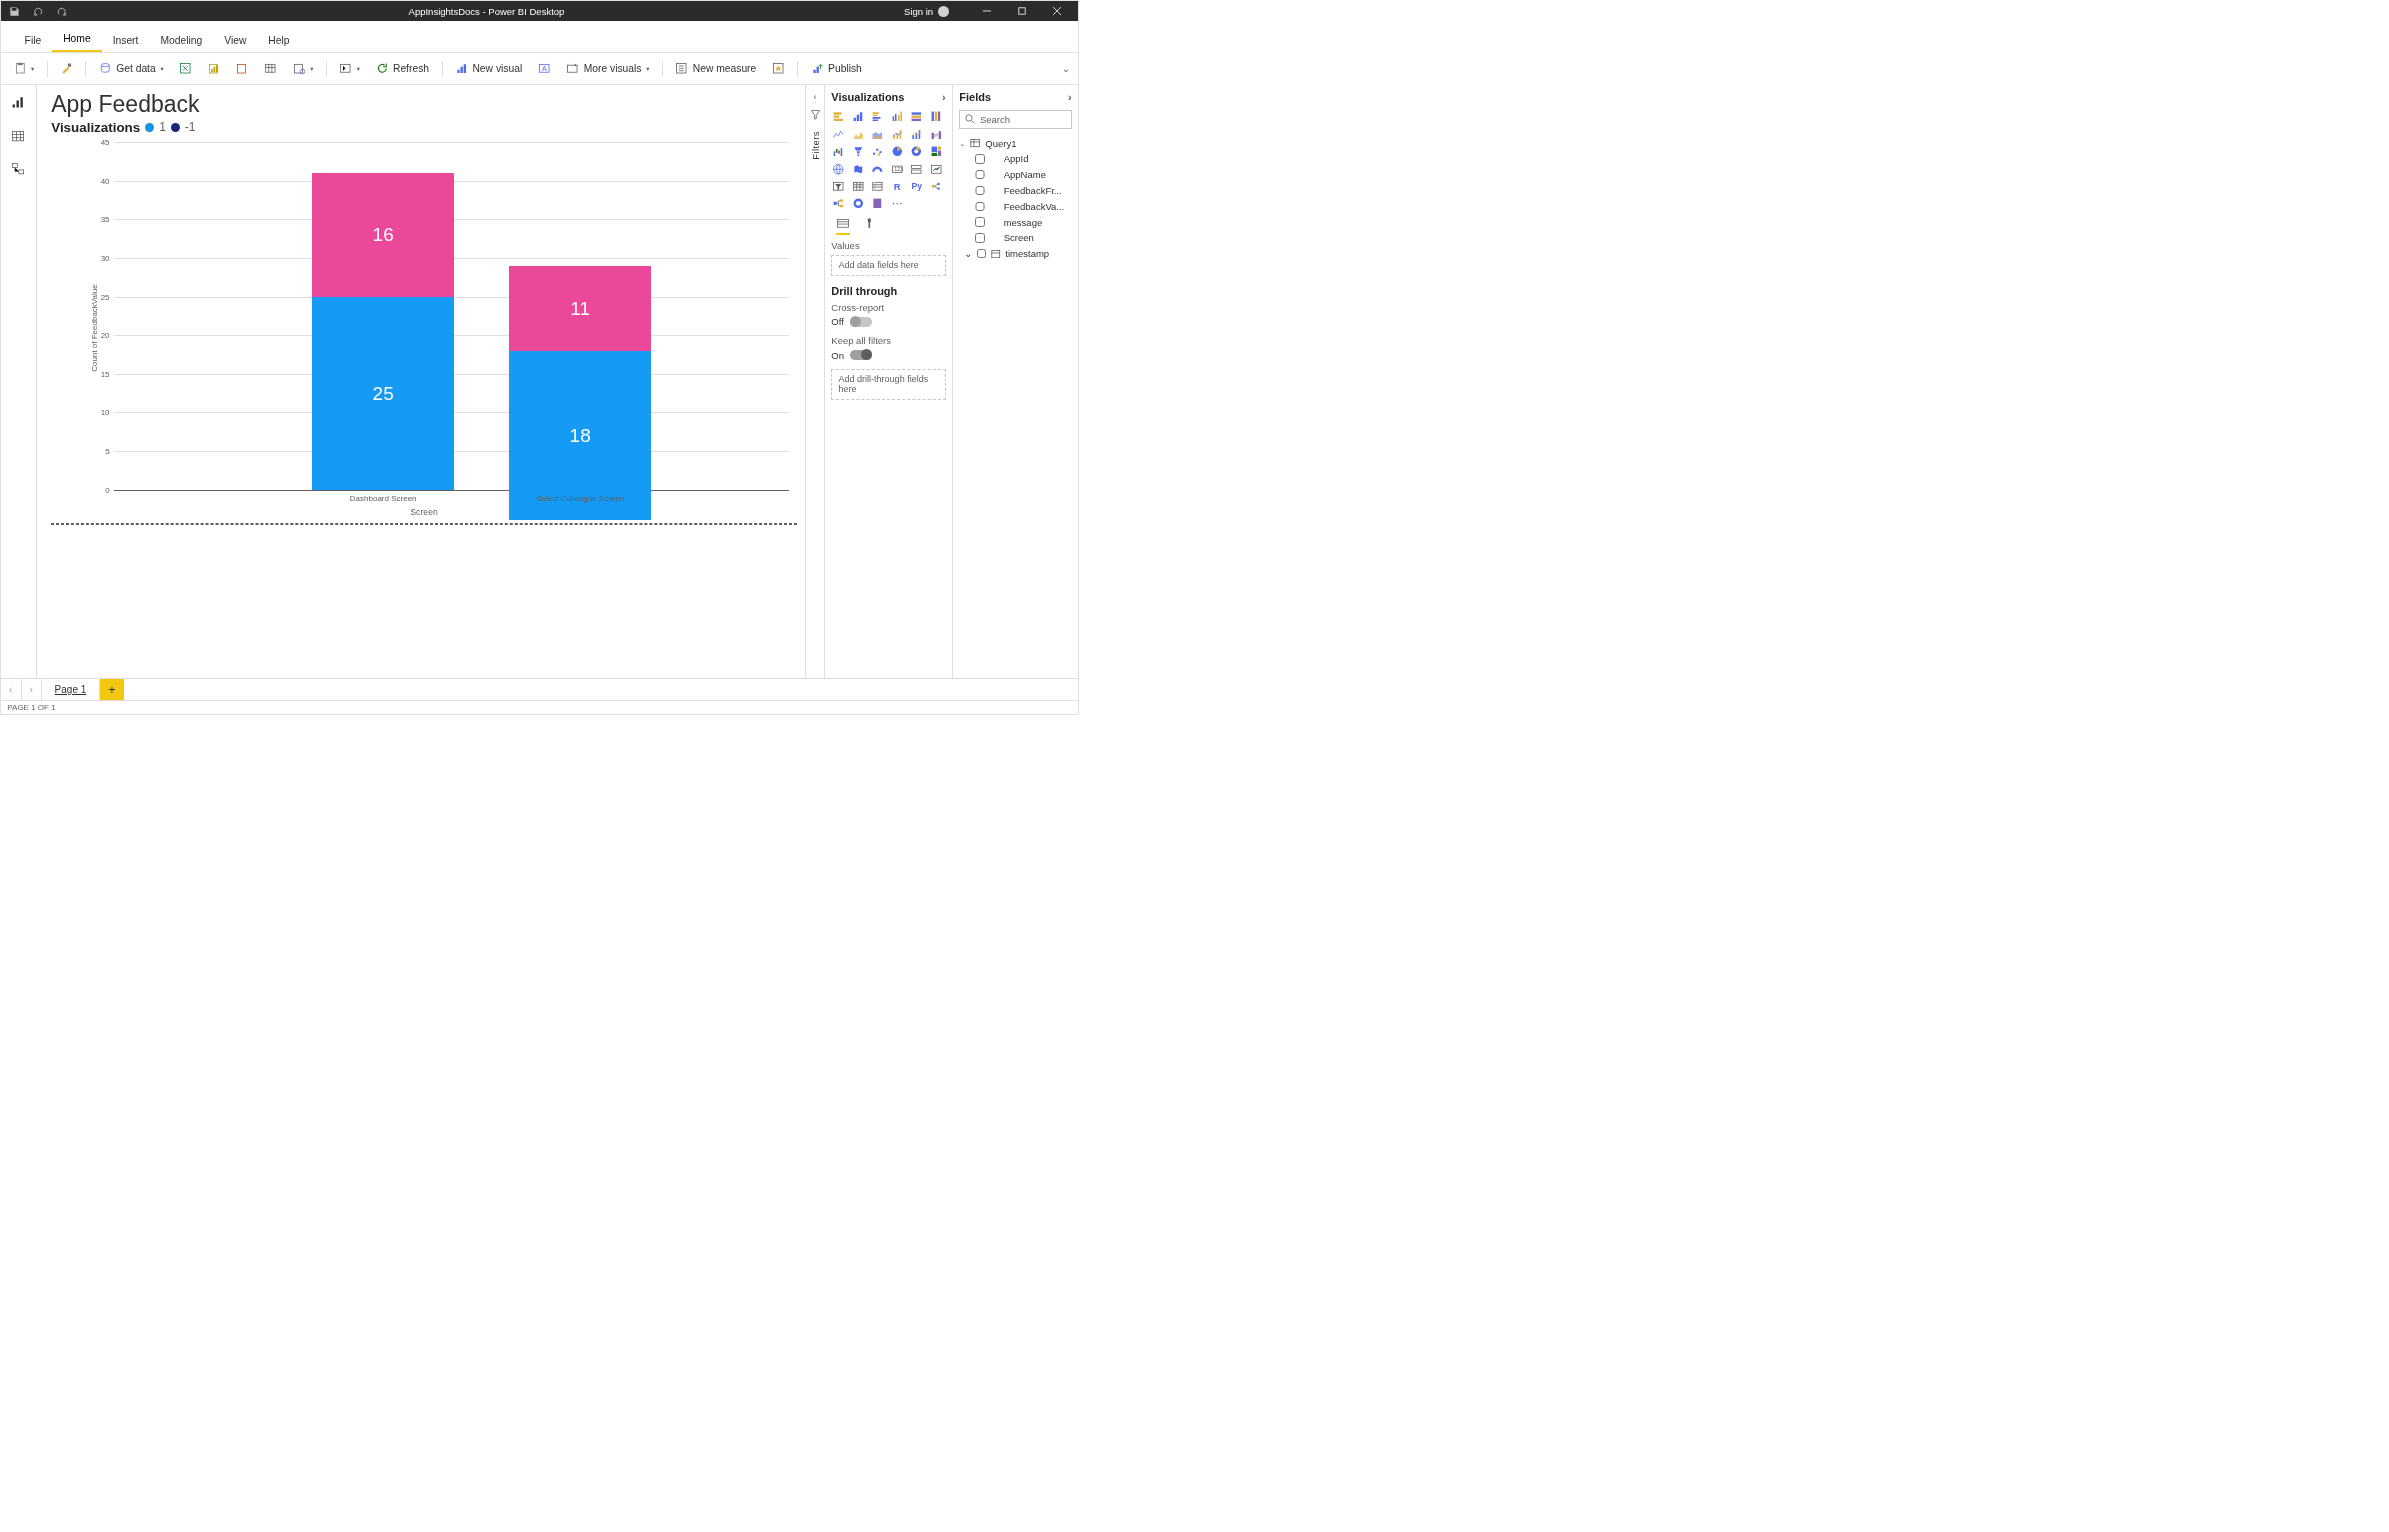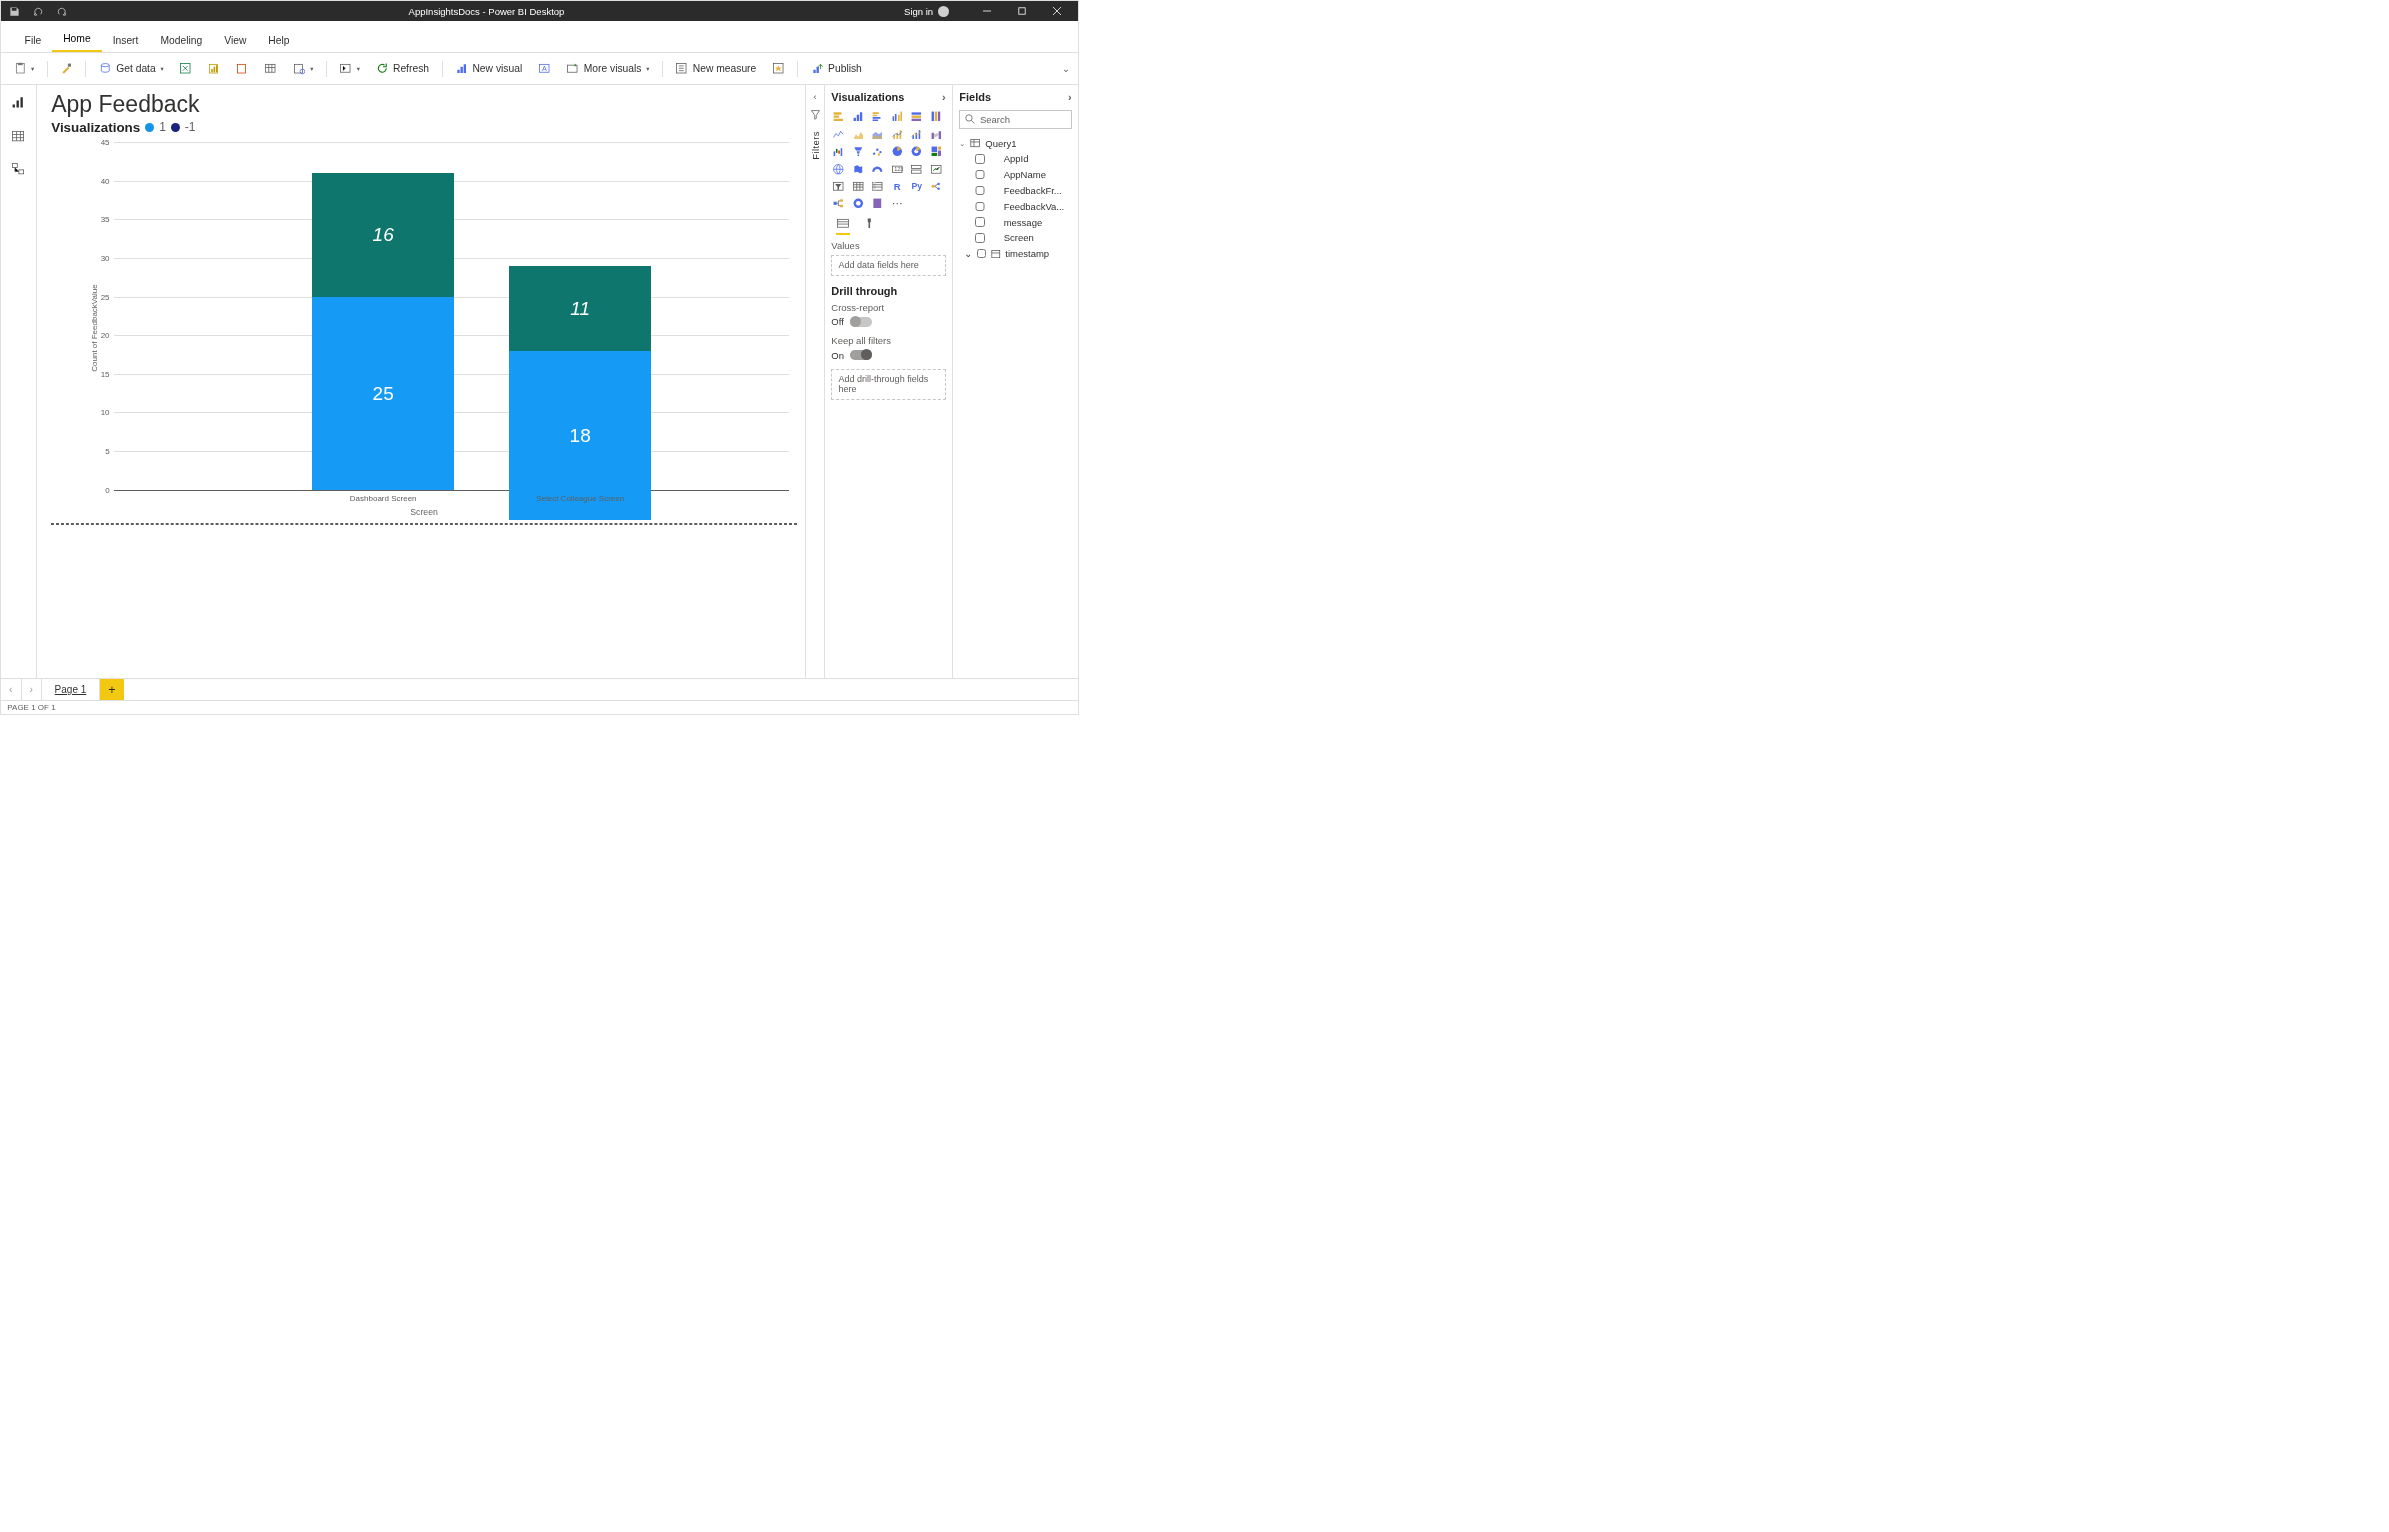--- a/index.html
+++ b/index.html
@@ -44,21 +44,21 @@
 
   .chart-box { height:379px; position:relative; }
   .yaxis-label { position:absolute; left:0; top:50%; transform: translateY(-50%) rotate(-90deg); transform-origin:center; font-size:8px; color:#605e5c; white-space:nowrap;}
   .plot { position:absolute; left:63px; top:4px; right:8px; bottom:24px; }
   .gridline { position:absolute; left:0; right:0; height:0.8px; background:#e1dfdd; }
   .gridline.zero { background:#605e5c; height:0.8px; }
   .tick { position:absolute; left:-22px; width:17.4px; text-align:right; font-size:8px; color:#605e5c; transform:translateY(-50%); }
   .bar { position:absolute; width:142px; }
   .seg { position:absolute; left:0; right:0; text-align:center; color:#fff; font-size:19px; font-weight:400; display:flex;align-items:center;justify-content:center;}
   .seg.sky { background:#159af5; }
-  .seg.navy { background:#0f766e;font-style:italic; }
+  .seg.navy { background:#ec4899; }
   .cat-label { position:absolute; text-align:center; font-size:8px; color:#605e5c; top:352px; transform:translateX(-50%); }
   .xaxis-label { position:absolute; left:50%; bottom:0; transform:translateX(-50%); font-size:8.7px; color:#605e5c; }
   .select-border { border:0.8px dashed #605e5c; margin-top:6.3px; height:0.8px; }
 
   
   .filters-rail { width:19px; border-left:0.8px solid #e1dfdd; display:flex; flex-direction:column; align-items:center; padding-top:6.3px; }
   .filters-rail .chev { font-size:9.5px; color:#605e5c; }
   .filters-rail .vlabel { writing-mode:vertical-rl; transform:rotate(180deg); font-size:9.5px; color:#323130; margin-top:11px; letter-spacing:0.4px;}
   .filters-rail .fico { margin-top:6.3px;}
 

